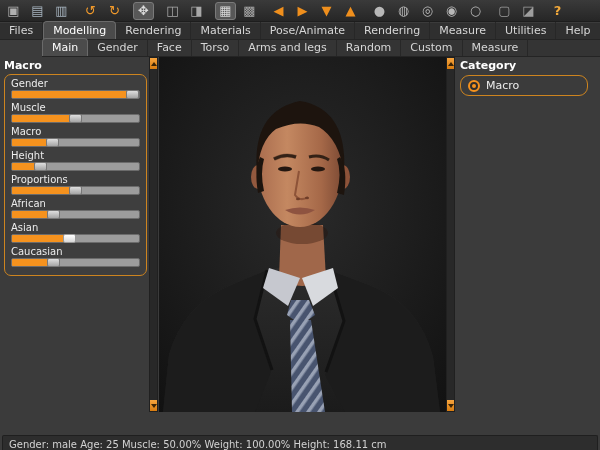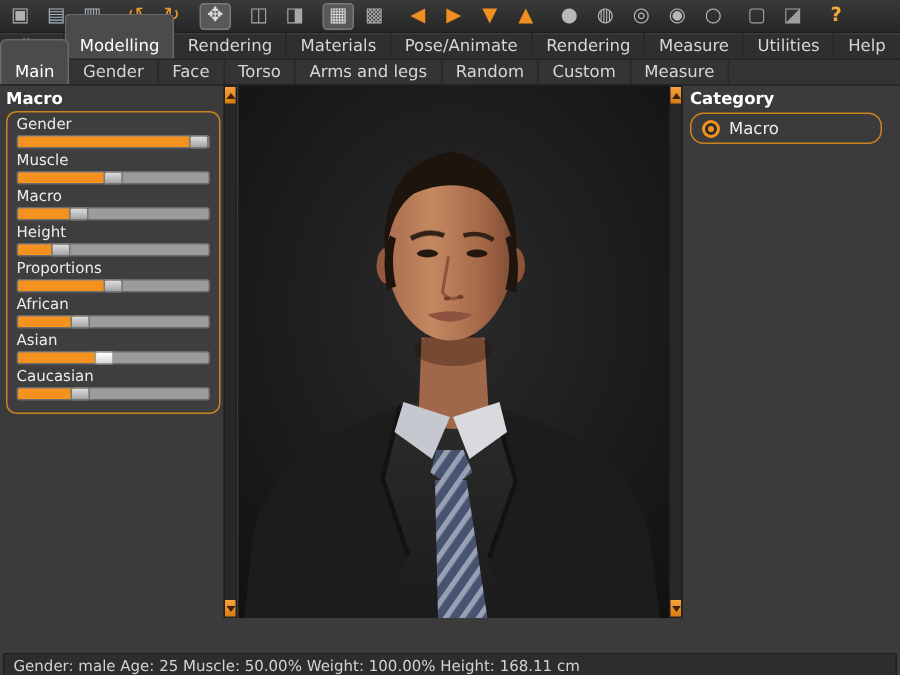--- a/index.html
+++ b/index.html
@@ -26,29 +26,29 @@
   }
   .tool-btn.active { background:#585858; border:1px solid #7a7a7a; }
   .tool-btn.grp { margin-left:5px; }
 
   
   .menubar {
     position:absolute; left:0; right:0; display:flex; align-items:flex-end;
     background:#2f2f2f; border-bottom:1px solid #242424;
   }
   .menubar.row1 { top:23px; height:17px; }
-  .menubar.row2 { top:40px; height:17px; background:#343434; }
+  .menubar.row2 { top:40px; height:17px; background:#343434;margin-left:42px; }
   .tab {
     font-size:11px; color:#d6d6d6; padding:2px 9px 2px;
     border-right:1px solid #272727; cursor:pointer; white-space:nowrap;
   }
   .tab.active {
     background:#4b4b4b; color:#fff;
     border:1px solid #6a6a6a; border-bottom:none;
-    border-radius:4px 4px 0 0; padding-top:14px;
+    border-radius:4px 4px 0 0; padding-top:2px;
   }
 
   
   .left-panel { position:absolute; top:57px; left:0; width:150px; bottom:38px; padding:2px 3px 0 4px; }
   .panel-title { font-size:11px; font-weight:bold; color:#fff; margin-bottom:2px; }
   .group-box {
     border:1px solid #cd841f; border-radius:7px;
     padding:3px 6px 5px; background:rgba(255,255,255,0.015);
   }
   .slider { margin-bottom:3px; }

